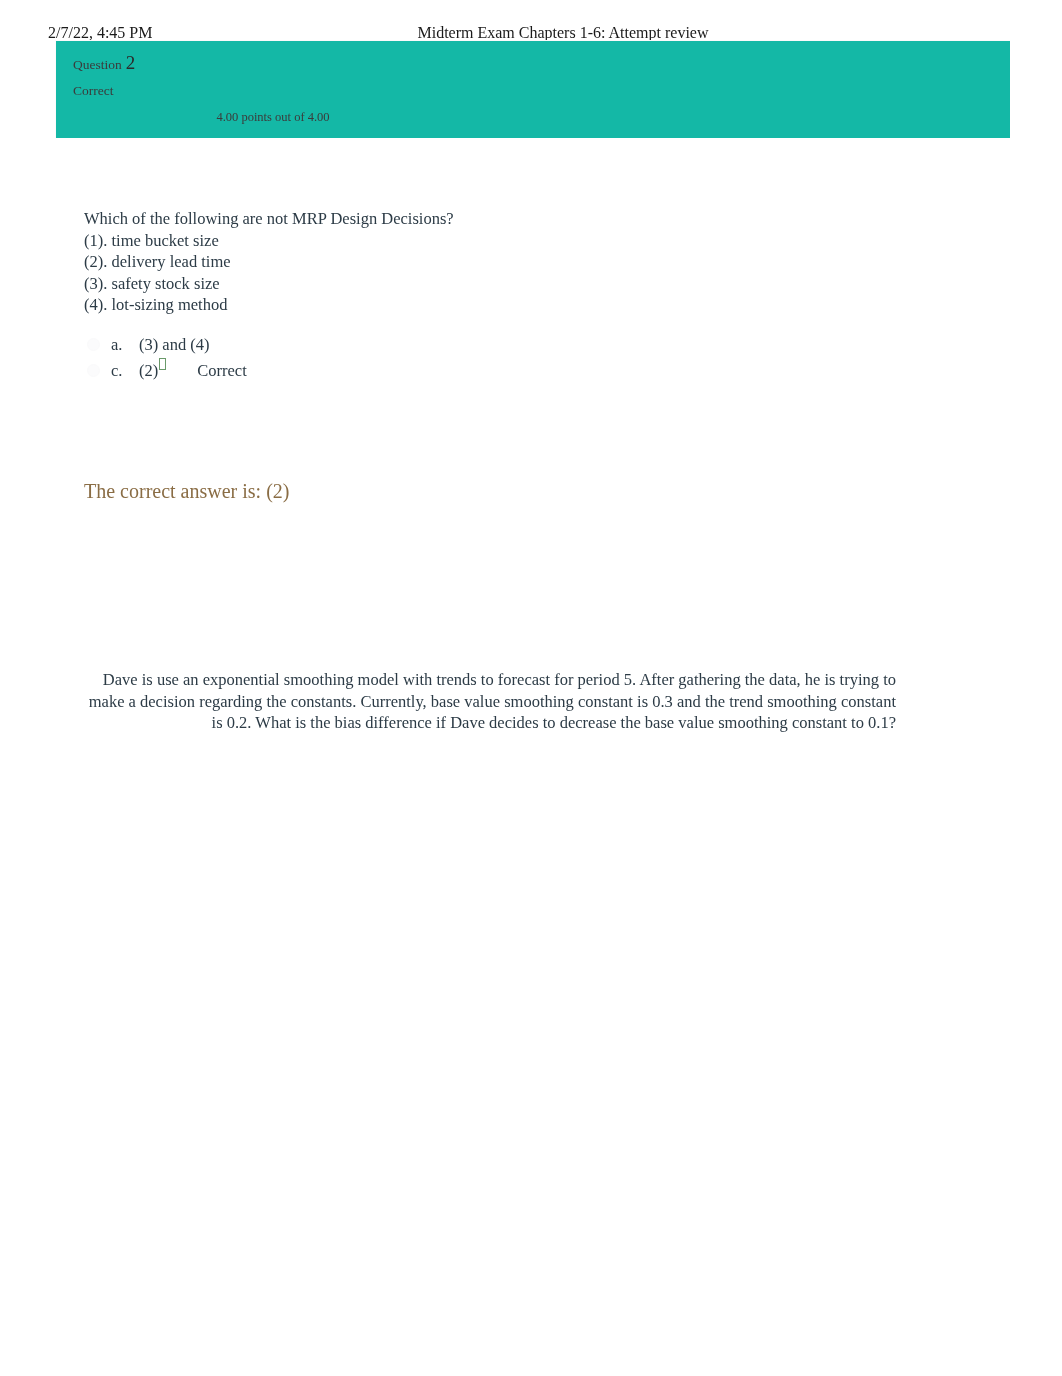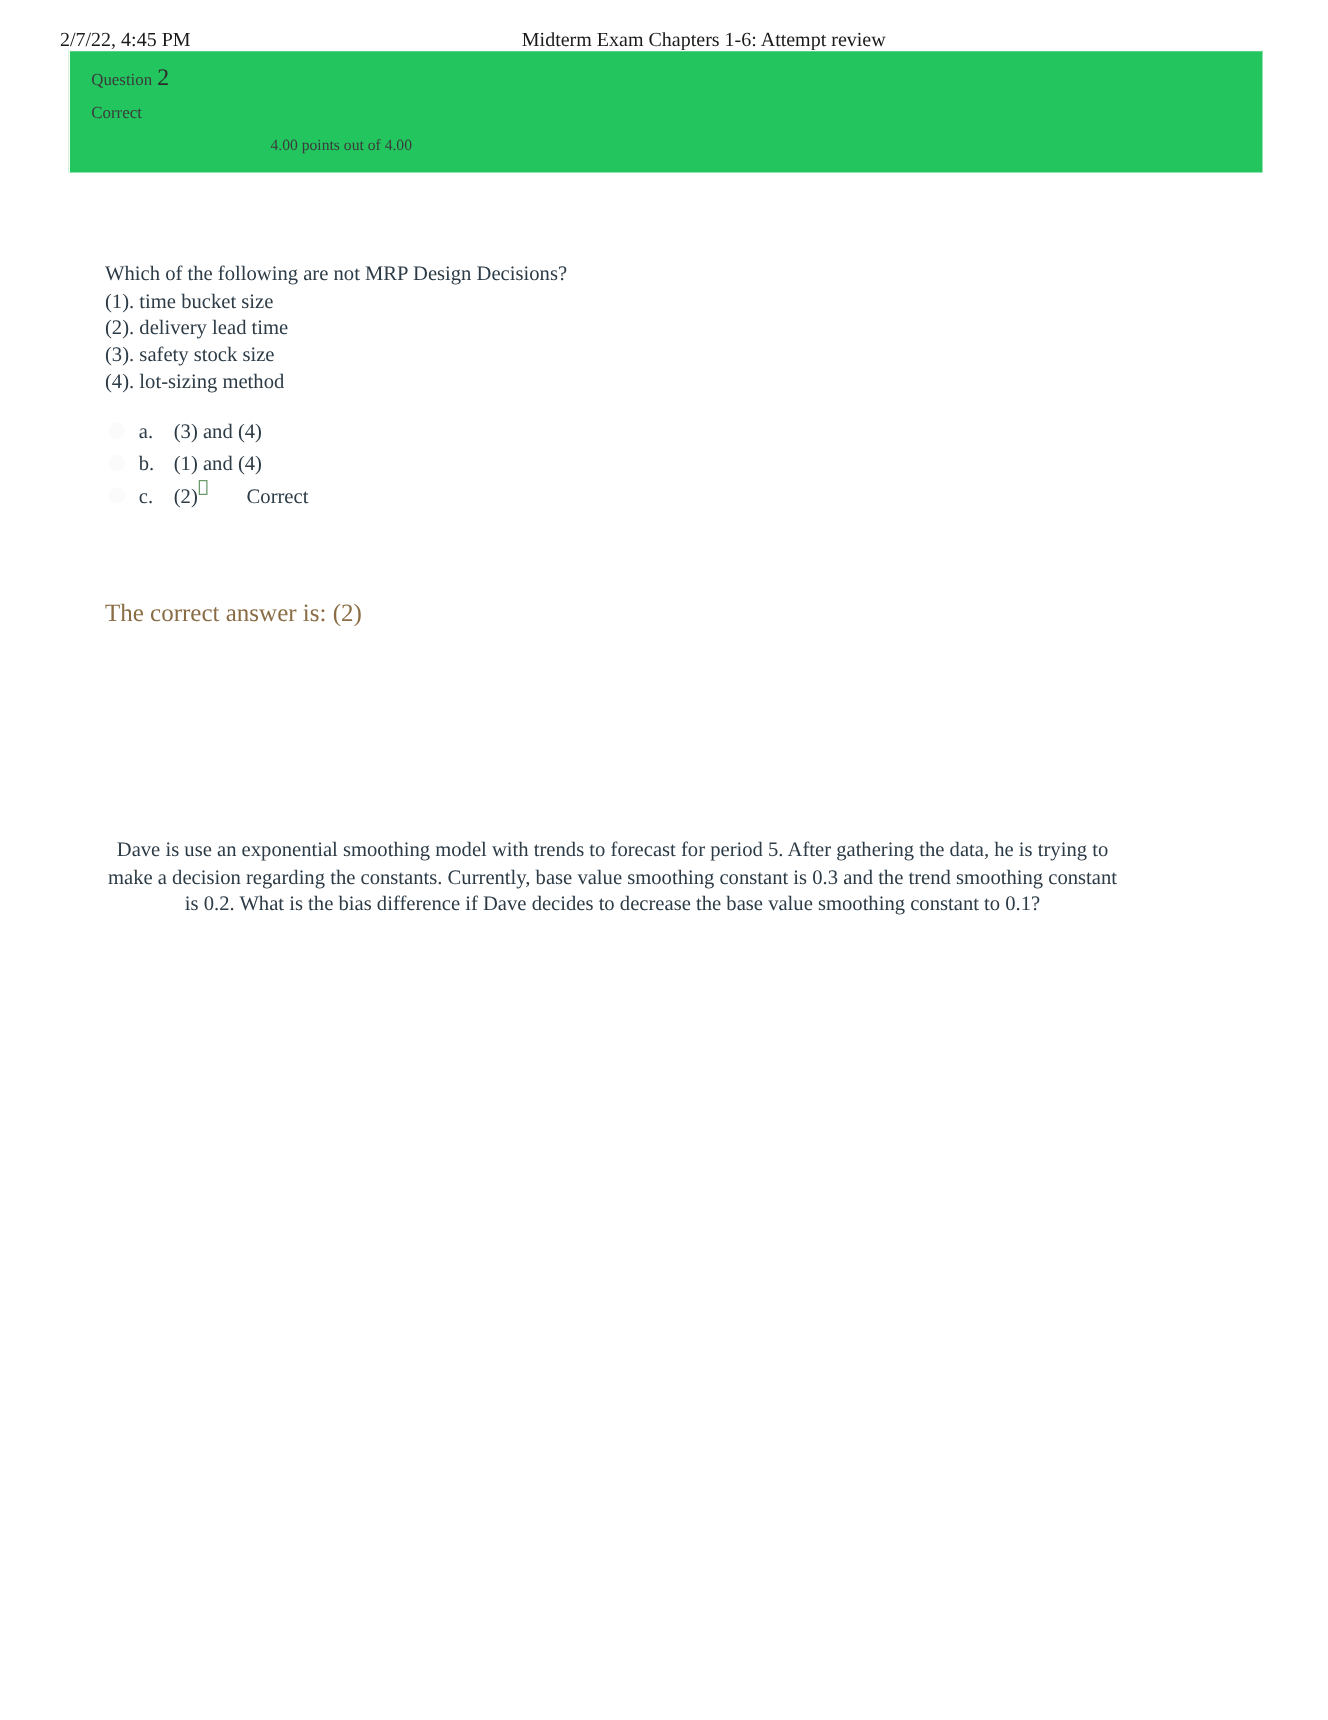--- a/index.html
+++ b/index.html
@@ -42,21 +42,21 @@
     padding-left: 32px;
   }
 
   
   .qinfo {
     position: absolute;
     left: 55px;
     top: 40px;
     width: 955px;
     height: 98px;
-    background: #22c55e;
+    background: #14b8a6;
     border-top: 1px solid #fafafb;
     border-left: 1px solid #fbfbfc;
     box-sizing: border-box;
   }
   .qinfo-inner {
     position: absolute;
     left: 17px;
     top: 12px;
     width: 400px;
   }
@@ -167,21 +167,21 @@
 
   
   .next-stem {
     position: absolute;
     left: 84px;
     top: 669px;
     width: 812px;
     font-size: 16.5px;
     line-height: 21.5px;
     color: #2c3b46;
-    text-align: center;
+    text-align: right;
   }
 </style>
 </head>
 <body>
 
 <div class="print-header">
   <span class="ph-date">2/7/22, 4:45 PM</span>
   <span class="ph-title">Midterm Exam Chapters 1-6: Attempt review</span>
 </div>
 
@@ -206,24 +206,20 @@
   </div>
 
 
   <div class="answers">
 
     <div class="ans-row">
       <span class="ans-radio"></span>
       <span class="ans-letter">a.</span><span class="ans-text">(3) and (4)</span>
     </div>
 
-    <div class="ans-row">
-      <span class="ans-radio"></span>
-      <span class="ans-letter">b.</span><span class="ans-text">(1) and (4)</span>
-    </div>
 
     <div class="ans-row">
       <span class="ans-radio"></span>
       <span class="ans-letter">c.</span><span class="ans-text">(2)</span><span class="tick-box"></span><span class="ans-correct-label">Correct</span>
     </div>
 
 
   </div>
 </div>
 

